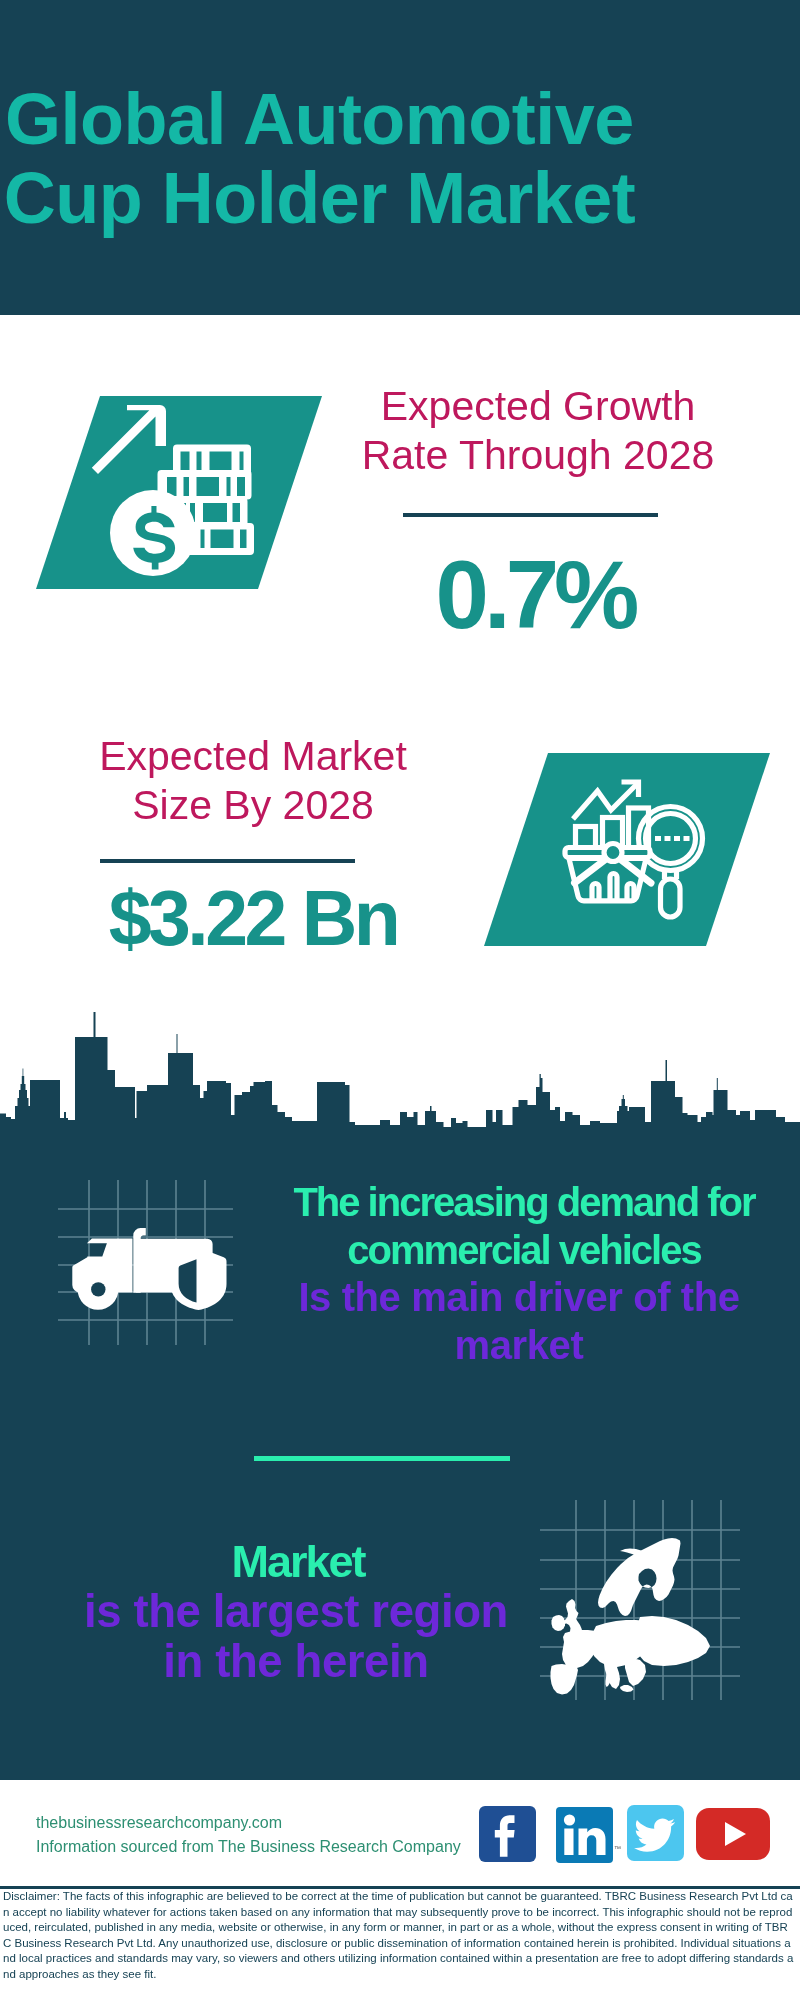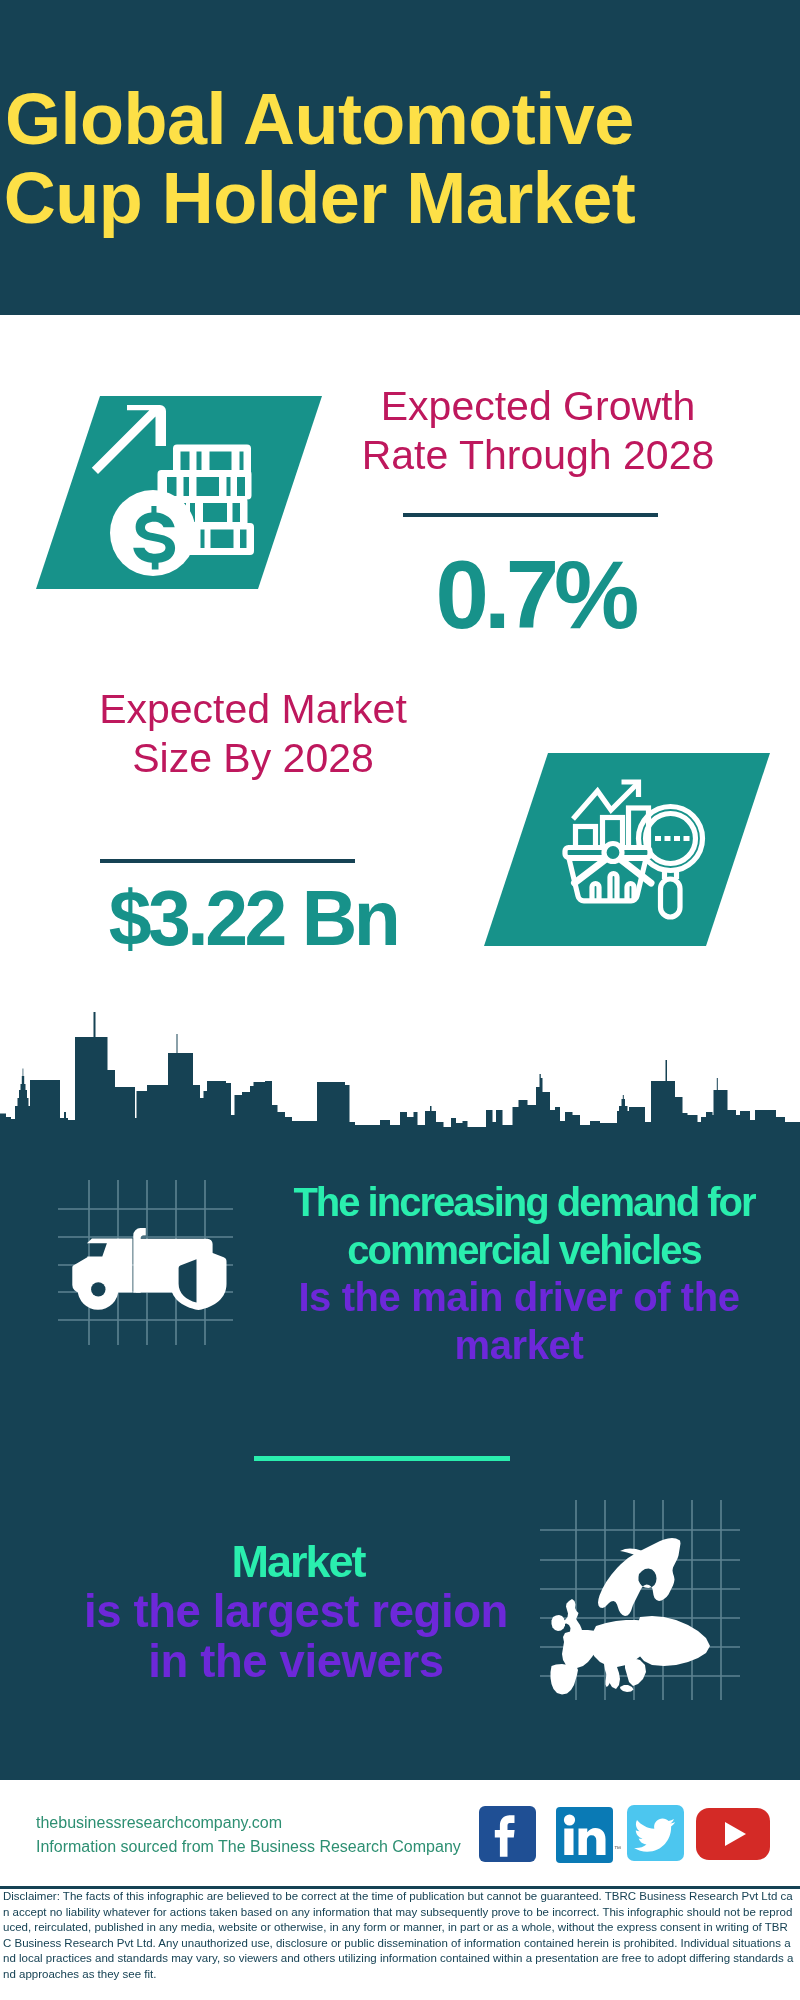--- a/index.html
+++ b/index.html
@@ -1,20 +1,20 @@
 <!DOCTYPE html>
 <html><head>
 <meta charset="utf-8">
 <style>
   html,body{margin:0;padding:0;}
   body{width:800px;height:2000px;background:#ffffff;font-family:"Liberation Sans",sans-serif;overflow:hidden;position:relative;}
   .page{position:absolute;left:0;top:0;width:800px;height:2000px;}
   
   #header{position:absolute;left:0;top:0;width:800px;height:315px;background:#164254;}
-  #header-title{position:absolute;left:0;top:80px;width:639px;text-align:center;color:#fde047;
+  #header-title{position:absolute;left:0;top:80px;width:639px;text-align:center;color:#14b8a6;
      font-size:72px;font-weight:bold;line-height:79px;letter-spacing:-0.5px;}
   
   .para{position:absolute;background:#17928a;}
   #para1{left:36px;top:396px;width:286px;height:193px;
      clip-path:polygon(64px 0,286px 0,222px 193px,0 193px);}
   #para2{left:484px;top:753px;width:286px;height:193px;
      clip-path:polygon(64px 0,286px 0,222px 193px,0 193px);}
   .stat-head{position:absolute;color:#be185d;font-size:41px;font-weight:normal;line-height:49px;text-align:center;}
   .stat-rule{position:absolute;height:4px;background:#164254;}
   .stat-val{position:absolute;color:#17928a;font-weight:bold;text-align:center;}
@@ -38,21 +38,21 @@
   .insight-text .hl{color:#2aeeae;font-weight:bold;letter-spacing:-2px;}
   .insight-text .bd{color:#6d28d9;font-weight:bold;letter-spacing:-0.4px;}
   #i1{left:244px;top:1179px;width:560px;font-size:40px;line-height:47.5px;}
   #i1 .bd{position:relative;left:-5px;}
   #i2 .bd{position:relative;left:-2px;font-size:45.5px;}
   #i2{left:18px;top:1537px;width:560px;font-size:45px;line-height:50px;}
   #midrule{position:absolute;left:254px;top:1456px;width:256px;height:5px;background:#2aeeae;}
   #s1h{left:288px;top:382px;width:500px;}
   #s1r{left:403px;top:513px;width:255px;}
   #s1v{left:335px;top:547px;width:400px;font-size:96px;line-height:96px;letter-spacing:-5px;}
-  #s2h{left:3px;top:685px;width:500px;text-align:center;}
+  #s2h{left:3px;top:732px;width:500px;text-align:center;}
   #s2r{left:100px;top:859px;width:255px;}
   #s2v{left:53px;top:880px;width:400px;font-size:77px;line-height:77px;letter-spacing:-3.5px;}
 </style>
 </head>
 <body>
 
 <div class="page">
   <div id="header">
     <div id="header-title">Global Automotive<br>Cup Holder Market</div>
   </div>
@@ -159,21 +159,21 @@
   </svg>
 
   <div id="midrule"></div>
 
   <div class="insight-text" id="i2">
     <div class="hl">
       <span>Market</span>
     </div>
     <div class="bd">
       <span>is the largest region</span><br>
-      <span>in the viewers</span>
+      <span>in the herein</span>
     </div>
   </div>
 
   <div class="stat-head" id="s2h">
     <span>Expected Market</span><br>
     <span>Size By 2028</span>
   </div>
   <div class="stat-rule" id="s2r"></div>
   <div class="stat-val" id="s2v">$3.22 Bn</div>
 

